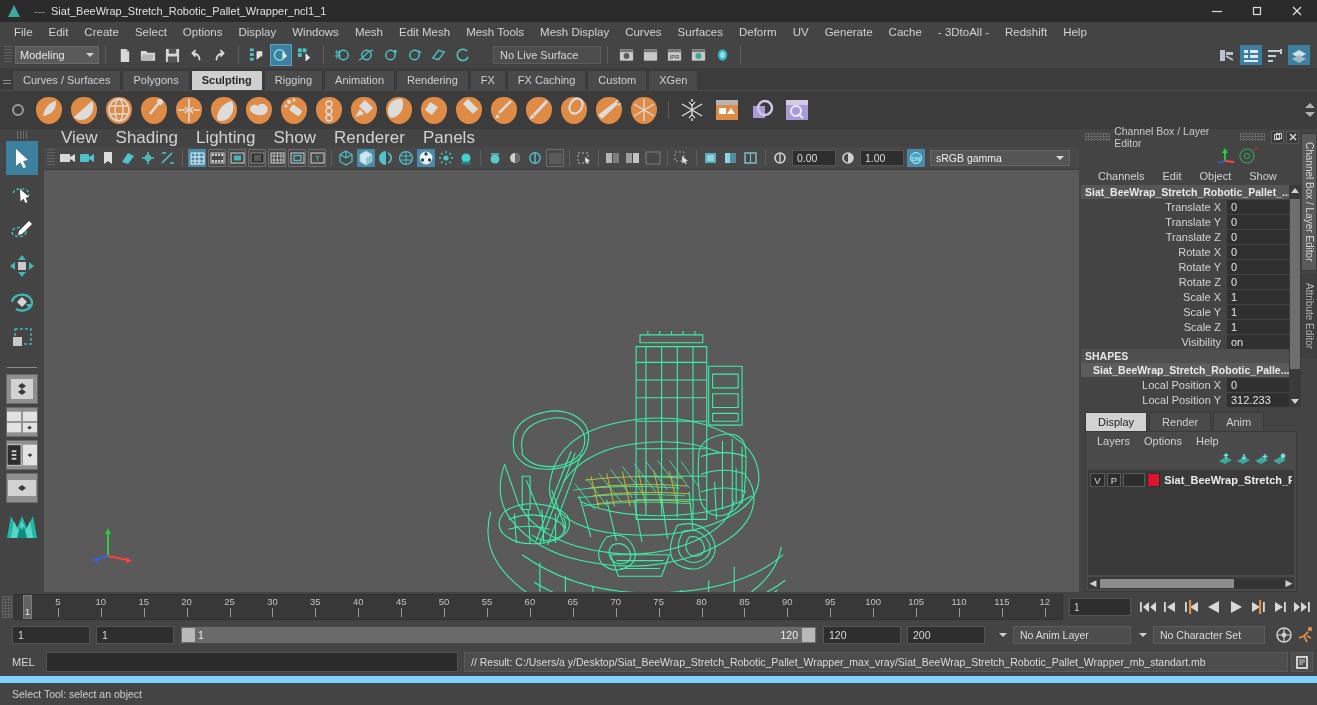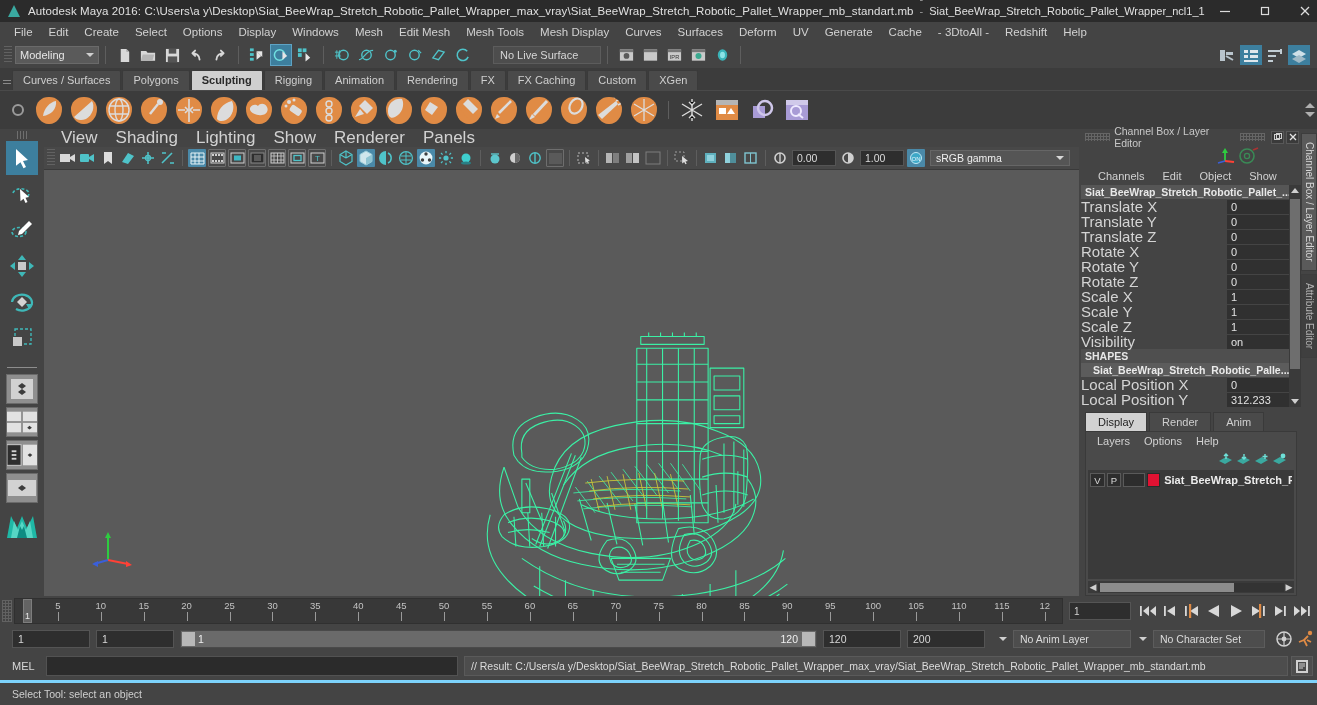--- a/index.html
+++ b/index.html
@@ -108,21 +108,21 @@
   .cb-btn{width:13px;height:13px;display:flex;align-items:center;justify-content:center;font-size:10px;color:#d0d0d0;
      background:#3a3a3a;border:1px solid #585858;margin-left:2px;box-sizing:border-box;}
   .cb-gizmo{height:22px;display:flex;align-items:center;justify-content:flex-end;padding-right:40px;}
   .cb-menus{height:18px;display:flex;align-items:center;padding-left:8px;flex:0 0 18px;}
   .cb-menus .menu-item{font-size:11px;padding:0 9px;}
   .cb-body{flex:0 0 auto;position:relative;background:#444444;}
   .cb-objname{background:#565656;color:#e8e8e8;font-weight:bold;font-size:10.5px;padding:1px 4px;
      white-space:nowrap;overflow:hidden;text-overflow:clip;}
   .cb-rows{background:#444444;}
   .cbrow{display:flex;height:15px;align-items:center;}
-  .cbrow .lab{flex:1 1 auto;text-align:left;padding-right:16px;font-size:15px;color:#d4d4d4;white-space:nowrap;}
+  .cbrow .lab{flex:1 1 auto;text-align:right;padding-right:6px;font-size:11px;color:#d4d4d4;white-space:nowrap;}
   .cbrow .val{width:74px;background:#303030;height:14px;line-height:14px;font-size:11px;color:#e2e2e2;padding-left:4px;box-sizing:border-box;}
   .cb-section{background:#4f4f4f;font-weight:bold;font-size:10.5px;color:#e6e6e6;padding:1px 4px;}
   .cb-shapename{background:#5c5c5c;font-weight:bold;font-size:10.5px;color:#eaeaea;padding:1px 4px 1px 12px;white-space:nowrap;overflow:hidden;}
   .cb-scroll{position:absolute;right:0;top:0;bottom:0;width:12px;background:#3a3a3a;}
   .cb-scroll .thumb{position:absolute;left:1px;right:1px;top:14px;height:170px;background:#6e6e6e;}
   .cb-scroll .ar{position:absolute;left:2px;width:0;height:0;border-left:4px solid transparent;border-right:4px solid transparent;}
   .cb-scroll .ar.up{top:3px;border-bottom:5px solid #cfcfcf;}
   .cb-scroll .ar.dn{bottom:3px;border-top:5px solid #cfcfcf;}
 
   
@@ -183,33 +183,32 @@
   
   .cmdrow{height:28px;background:#444444;display:flex;align-items:center;flex:0 0 28px;padding-left:12px;}
   .mel-lbl{width:34px;font-size:11px;color:#d8d8d8;}
   .mel-input{width:412px;height:20px;background:#2b2b2b;border:1px solid #525252;box-sizing:border-box;margin-right:6px;}
   .mel-out{flex:1 1 auto;height:20px;background:#4d4d4d;border:1px solid #5a5a5a;box-sizing:border-box;
      display:flex;align-items:center;padding-left:6px;font-size:10.5px;color:#dcdcdc;overflow:hidden;white-space:nowrap;}
   .mel-btn{width:22px;height:20px;background:#4d4d4d;border:1px solid #5a5a5a;margin-left:3px;margin-right:4px;
      display:flex;align-items:center;justify-content:center;box-sizing:border-box;}
 
   
-  .helprow{height:22px;background:#444444;display:flex;align-items:center;flex:0 0 22px;padding-left:12px;border-top:3px solid #7dd3fc;}
+  .helprow{height:22px;background:#444444;display:flex;align-items:center;flex:0 0 22px;padding-left:12px;border-top:7px solid #7dd3fc;}
   .helptxt{font-size:10.5px;color:#cfcfcf;}
 </style>
 </head>
 <body>
 
 <div class="app">
 
   <div class="titlebar">
     <div class="title-logo">
         <div class="tri"></div>
       </div>
-    <div class="title-text">Autodesk Maya 2016: C:\Users\a y\Desktop\Siat_BeeWrap_Stretch_Robotic_Pallet_Wrapper_max_vray\Siat_BeeWrap_Stretch_Robotic_Pallet_Wrapper_mb_standart.mb</div>
     <div class="title-dash">---</div>
     <div class="title-sub">Siat_BeeWrap_Stretch_Robotic_Pallet_Wrapper_ncl1_1</div>
     <div class="win-btns">
       <div class="win-btn">
         <svg width="12" height="12" viewBox="0 0 12 12">
             <line x1="1" y1="6.5" x2="11" y2="6.5" stroke="#dcdcdc" stroke-width="1.2"></line>
           </svg>
       </div>
       <div class="win-btn">
         <svg width="12" height="12" viewBox="0 0 12 12">

